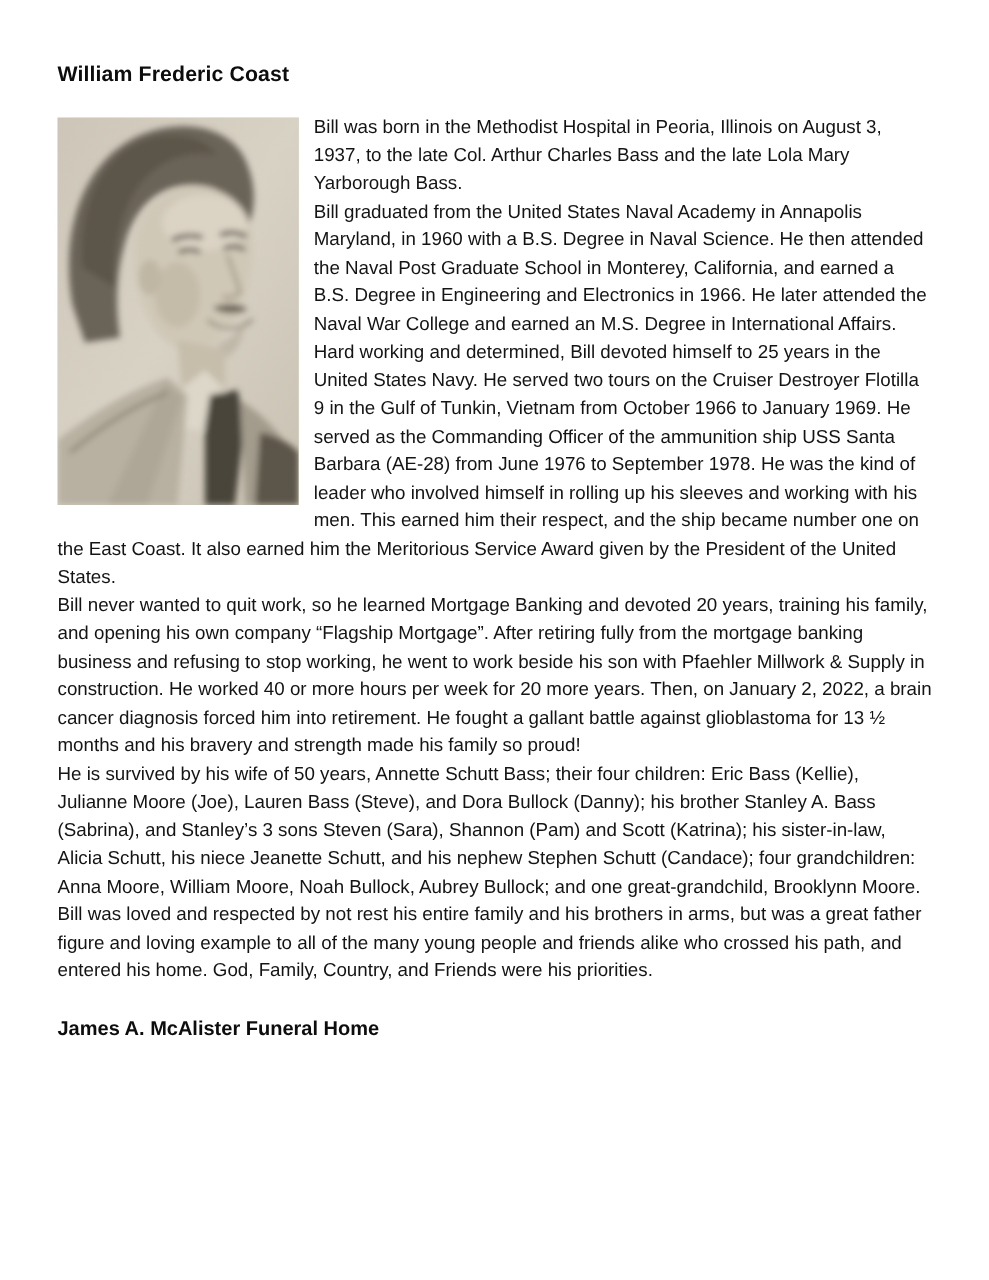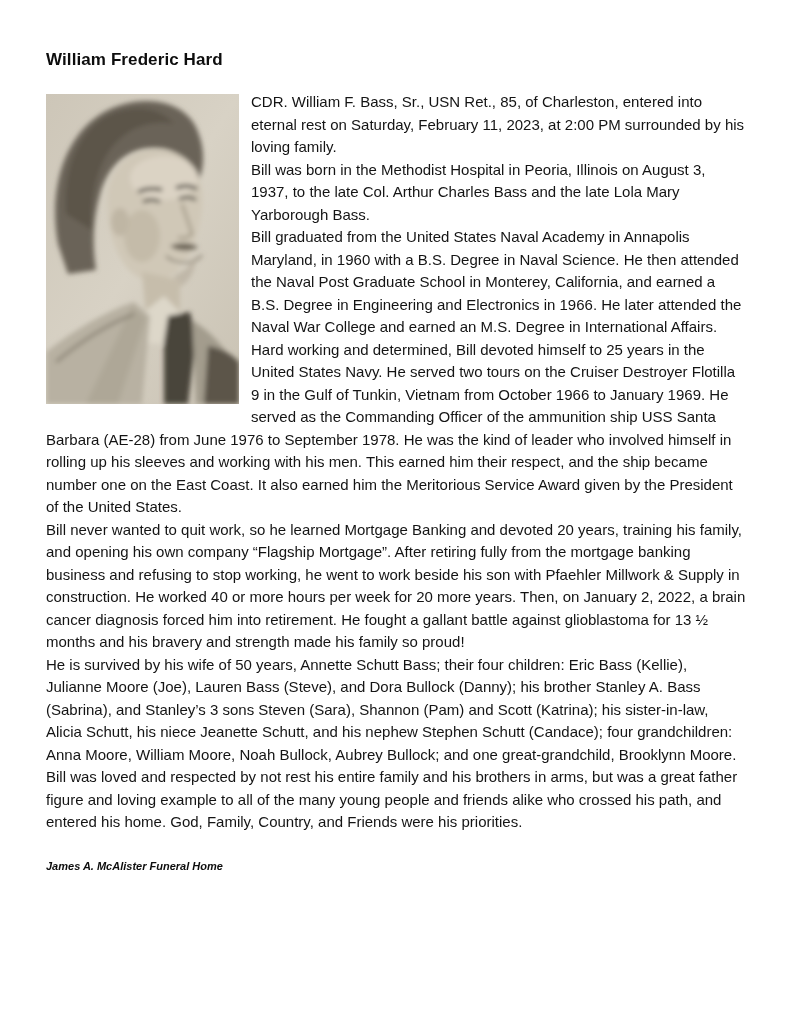--- a/index.html
+++ b/index.html
@@ -40,33 +40,32 @@
     float: left;
     width: 193px;
     height: 310px;
     margin: 3px 12px 4px 0;
     background: #d2cbbd;
     overflow: hidden;
   }
   .photo-frame svg { display: block; }
   .footer-line {
     clear: both;
-    font-size: 11px;
+    font-size: 16px;
     font-weight: bold;
-    font-style: italic;
     margin-top: 26px;
     color: #0d0d0d;
   }
 </style>
 </head>
 <body>
 
 <div class="page">
 
-  <h1 class="doc-title">William Frederic Hard</h1>
+  <h1 class="doc-title">William Frederic Coast</h1>
 
   <div class="body-text">
 
     <div class="photo-frame" title="grayscale newspaper-style portrait photo of a smiling man with dark hair wearing a light jacket, white shirt and dark tie, facing right">
       <svg width="193" height="310" viewBox="0 0 193 310" xmlns="http://www.w3.org/2000/svg">
         <defs>
           <linearGradient id="bgGrad" x1="0" y1="0" x2="1" y2="1">
             <stop offset="0" stop-color="#cdc6b8"></stop>
             <stop offset="0.5" stop-color="#d8d2c5"></stop>
             <stop offset="1" stop-color="#c9c2b3"></stop>
@@ -117,21 +116,20 @@
           <path d="M 40,310 L 86,212 L 100,224 L 72,310 Z" fill="#a9a293" opacity="0.7"></path>
           <path d="M 10,268 C 34,248 62,230 88,220" stroke="#8e8778" stroke-width="3" fill="none"></path>
 
           <path d="M 150,310 L 146,226 C 162,236 176,250 186,266 L 193,280 L 193,310 Z" fill="#a39c8d"></path>
 
           <path d="M 158,310 L 162,252 C 176,254 188,262 193,268 L 193,310 Z" fill="#5b5549"></path>
         </g>
       </svg>
     </div>
 
-    <p>CDR. William F. Bass, Sr., USN Ret., 85, of Charleston, entered into eternal rest on Saturday, February 11, 2023, at 2:00 PM surrounded by his loving family.</p>
     <p>Bill was born in the Methodist Hospital in Peoria, Illinois on August 3, 1937, to the late Col. Arthur Charles Bass and the late Lola Mary Yarborough Bass.</p>
     <p>Bill graduated from the United States Naval Academy in Annapolis Maryland, in 1960 with a B.S. Degree in Naval Science. He then attended the Naval Post Graduate School in Monterey, California, and earned a B.S. Degree in Engineering and Electronics in 1966. He later attended the Naval War College and earned an M.S. Degree in International Affairs.</p>
     <p>Hard working and determined, Bill devoted himself to 25 years in the United States Navy. He served two tours on the Cruiser Destroyer Flotilla 9 in the Gulf of Tunkin, Vietnam from October 1966 to January 1969. He served as the Commanding Officer of the ammunition ship USS Santa Barbara (AE-28) from June 1976 to September 1978. He was the kind of leader who involved himself in rolling up his sleeves and working with his men. This earned him their respect, and the ship became number one on the East Coast. It also earned him the Meritorious Service Award given by the President of the United States.</p>
     <p>Bill never wanted to quit work, so he learned Mortgage Banking and devoted 20 years, training his family, and opening his own company “Flagship Mortgage”. After retiring fully from the mortgage banking business and refusing to stop working, he went to work beside his son with Pfaehler Millwork &amp; Supply in construction. He worked 40 or more hours per week for 20 more years. Then, on January 2, 2022, a brain cancer diagnosis forced him into retirement. He fought a gallant battle against glioblastoma for 13 ½ months and his bravery and strength made his family so proud!</p>
     <p>He is survived by his wife of 50 years, Annette Schutt Bass; their four children: Eric Bass (Kellie), Julianne Moore (Joe), Lauren Bass (Steve), and Dora Bullock (Danny); his brother Stanley A. Bass (Sabrina), and Stanley’s 3 sons Steven (Sara), Shannon (Pam) and Scott (Katrina); his sister-in-law, Alicia Schutt, his niece Jeanette Schutt, and his nephew Stephen Schutt (Candace); four grandchildren: Anna Moore, William Moore, Noah Bullock, Aubrey Bullock; and one great-grandchild, Brooklynn Moore.</p>
     <p>Bill was loved and respected by not rest his entire family and his brothers in arms, but was a great father figure and loving example to all of the many young people and friends alike who crossed his path, and entered his home. God, Family, Country, and Friends were his priorities.</p>
   </div>
 
   <div class="footer-line">James A. McAlister Funeral Home</div>
 

